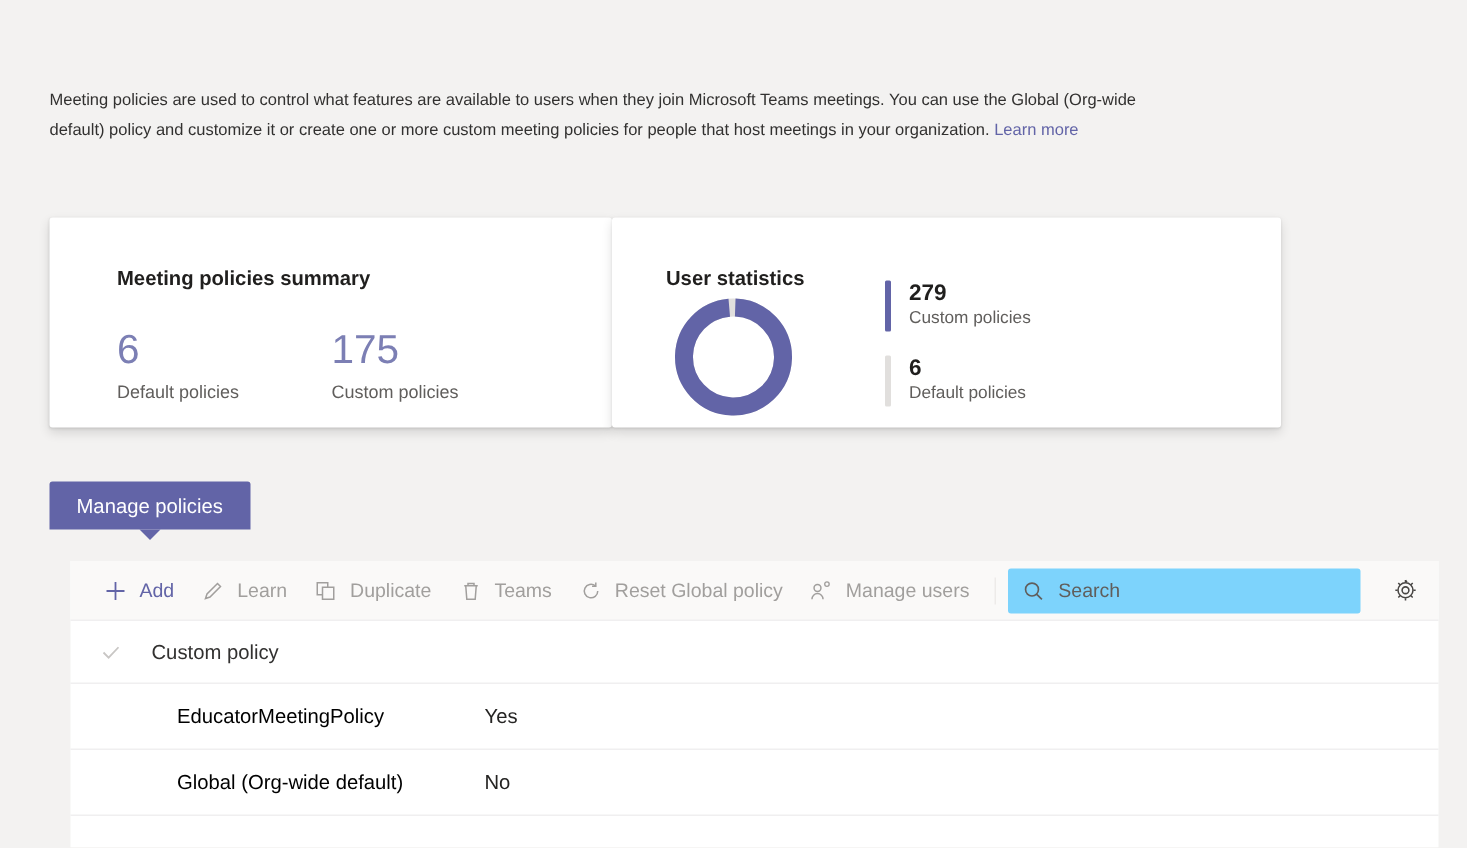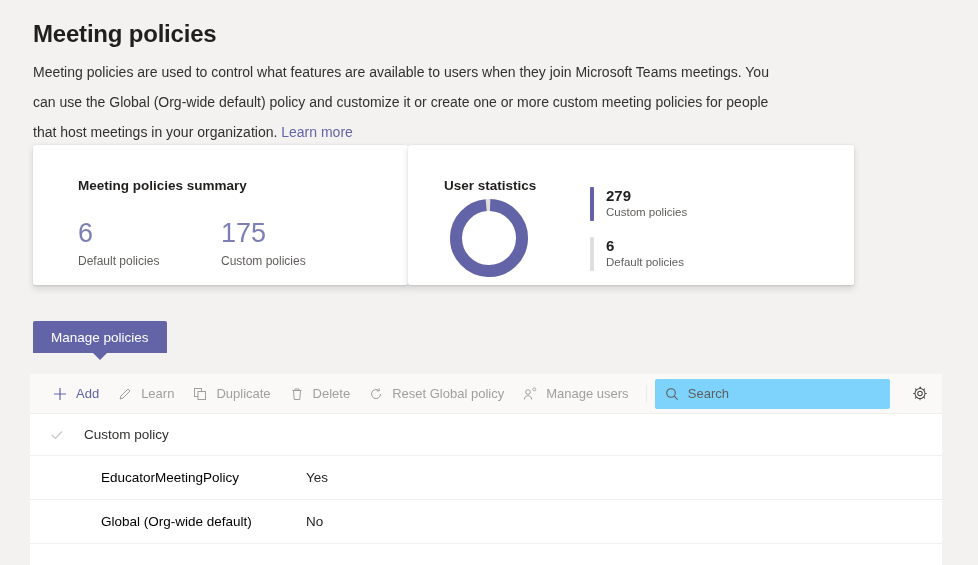--- a/index.html
+++ b/index.html
@@ -13,21 +13,21 @@
   .page { position: relative; width: 978px; height: 565px; }
 
   
   .page-title {
     position: absolute; left: 33px; top: 20px;
     font-size: 24px; font-weight: bold; letter-spacing: -0.2px;
     color: #201f1e;
   }
   .page-desc {
     position: absolute; left: 33px; top: 57px; width: 740px;
-    font-size: 14px; line-height: 30px; color: #323130;
+    font-size: 11px; line-height: 20px; color: #323130;
   }
   .page-desc a { color: #6264a7; text-decoration: none; }
 
   
   .cards { position: absolute; left: 33px; top: 145px; display: flex; gap: 0; }
   .card {
     background: #ffffff;
     box-shadow: 0 0.6px 1.8px rgba(0,0,0,.10), 0 3.2px 7.2px rgba(0,0,0,.12);
     border-radius: 2px;
     position: relative;
@@ -68,21 +68,21 @@
   .tab.inactive { background: #ffffff; color: #323130; }
   .tab-caret {
     position: absolute; left: 50%; bottom: -7px; transform: translateX(-50%);
     width: 0; height: 0;
     border-left: 7px solid transparent; border-right: 7px solid transparent;
     border-top: 7px solid #6264a7;
   }
 
   
   .panel {
-    position: absolute; left: 30px; top: 374px; width: 912px; height: 191px;
+    position: absolute; left: 47px; top: 374px; width: 912px; height: 191px;
     background: #ffffff;
   }
   .toolbar {
     height: 40px; background: #faf9f8; display: flex; align-items: center;
     padding-left: 13px; border-bottom: 1px solid #f0eff0;
   }
   .tb-btn {
     display: flex; align-items: center; gap: 8px; height: 32px;
     padding: 0 9px; font-size: 13px; color: #a19f9d; cursor: default;
     white-space: nowrap;
@@ -119,21 +119,20 @@
   .c-custom{ flex: 1; }
   .link { color: #000000; cursor: pointer; text-align: center; }
   .sort-arrow { color: #605e5c; margin-left: 6px; font-size: 12px; }
   .head .c-name, .head .c-custom { color: #323130; }
 </style>
 </head>
 <body>
 
 <div class="page">
 
-  <div class="page-title">Meeting policies</div>
   <div class="page-desc">
     <span>Meeting policies are used to control what features are available to users when they join Microsoft Teams meetings. You can use the Global (Org-wide default) policy and customize it or create one or more custom meeting policies for people that host meetings in your organization.</span>
     <a href="#">Learn more</a>
   </div>
 
   <div class="cards">
 
     <div class="card card-a">
       <div class="card-title">Meeting policies summary</div>
       <div class="stat stat-default">
@@ -215,21 +214,21 @@
         </span>
         <span>Duplicate</span>
       </div>
 
       <div class="tb-btn">
         <span class="tb-icon">
           <svg width="14" height="14" viewBox="0 0 14 14">
             <path d="M2.5 3.5h9M5 3.5V2h4v1.5M3.5 3.5l.7 9h5.6l.7-9" stroke="#a19f9d" stroke-width="1" fill="none"></path>
           </svg>
         </span>
-        <span>Delete</span>
+        <span>Teams</span>
       </div>
 
       <div class="tb-btn">
         <span class="tb-icon">
           <svg width="14" height="14" viewBox="0 0 14 14">
             <path d="M11.5 7a4.5 4.5 0 1 1-1.6-3.4" stroke="#a19f9d" stroke-width="1" fill="none"></path>
             <path d="M10.2 1.3v2.6H7.7" stroke="#a19f9d" stroke-width="1" fill="none"></path>
           </svg>
         </span>
         <span>Reset Global policy</span>

